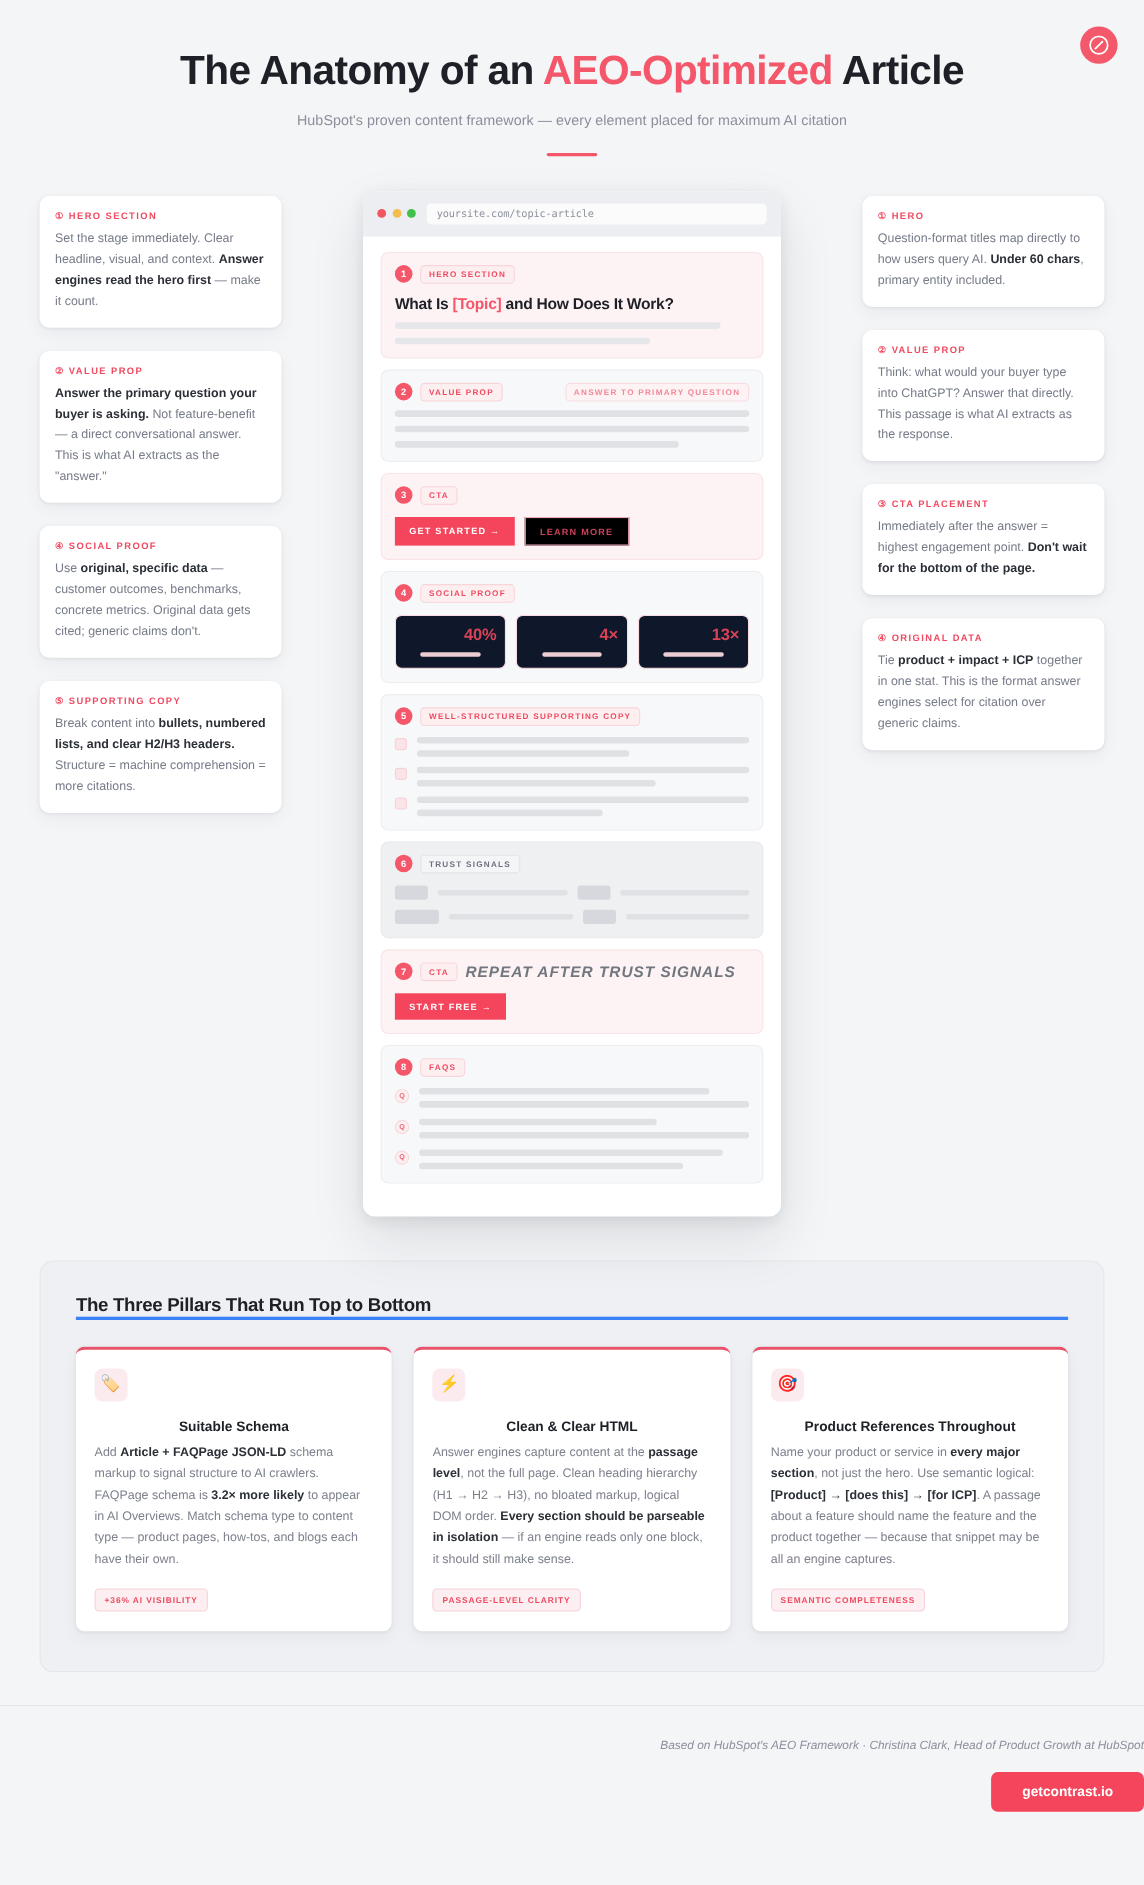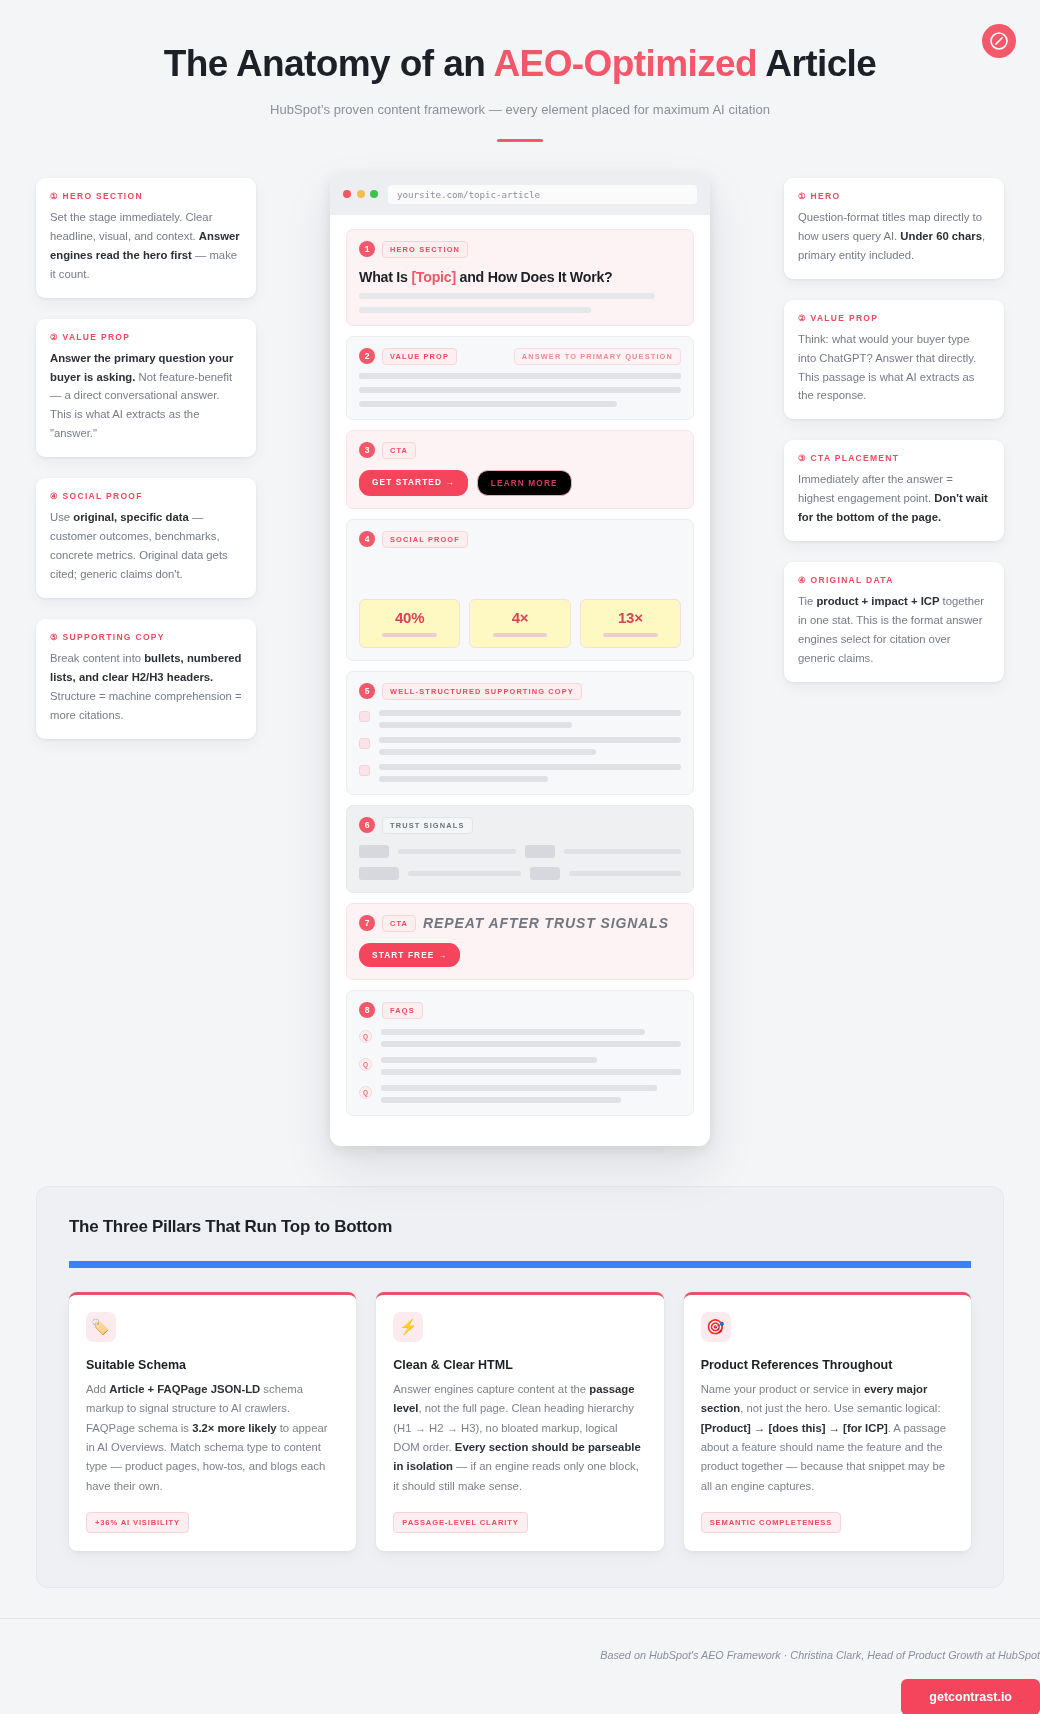--- a/index.html
+++ b/index.html
@@ -187,42 +187,41 @@
   .line.l88  { width: 88%; }
   .line.l80  { width: 80%; }
   .line.l72  { width: 72%; }
   .line.l64  { width: 64%; }
   .line.l56  { width: 56%; }
   .line.pale { background: #e5e7ea; }
 
   .stats { display: flex; gap: 9px; margin-top: 11px; }
   .stat {
     flex: 1;
-    background: #fef9c3;
+    background: #0f172a;
     border: 1px solid #f8dce1;
     border-radius: 6px;
     padding: 9px 8px 10px;
-    text-align: center;
-    margin-top: 40px;
+    text-align: right;
   }
   .stat .v {
     font-size: 15px;
     font-weight: 700;
     color: #d94357;
     letter-spacing: -0.2px;
   }
   .stat .u { height: 4px; border-radius: 2px; background: #eccdd3; margin: 7px auto 0; width: 66%; }
 
   .btn-row { display: flex; gap: 9px; margin-top: 11px; }
   .btn {
     font-size: 8.3px;
     font-weight: 700;
     letter-spacing: 1.1px;
     padding: 7px 13px;
-    border-radius: 11px;
+    border-radius: 0;
     text-transform: uppercase;
     white-space: nowrap;
   }
   .btn.primary { background: #f4455c; color: #fff; }
   .btn.ghost { background: #000000; color: #c9405a; border: 1px solid #e9a9b5; }
 
   .bullets { margin-top: 10px; }
   .bullet { display: flex; gap: 9px; align-items: flex-start; margin-top: 9px; }
   .bullet:first-child { margin-top: 4px; }
   .bullet .box {
@@ -266,22 +265,22 @@
     background: #eff0f3;
     border: 1px solid #e6e7eb;
     border-radius: 12px;
     padding: 30px 32px 36px;
   }
   .pillars h2 {
     font-size: 17px;
     font-weight: 700;
     color: #1d2026;
     letter-spacing: -0.3px;
-    padding-bottom: 24px;
-    border-bottom: 7px solid #3b82f6;
+    padding-bottom: 0;
+    border-bottom: 3px solid #3b82f6;
   }
   .pillar-grid { display: flex; gap: 20px; margin-top: 24px; }
   .pillar {
     flex: 1;
     background: #fff;
     border-radius: 8px;
     border-top: 3px solid #e8526a;
     padding: 17px 17px 18px;
     box-shadow: 0 1px 3px rgba(24,28,38,.06), 0 6px 16px rgba(24,28,38,.04);
     display: flex; flex-direction: column;
@@ -292,20 +291,21 @@
     background: #fcebee;
     display: flex; align-items: center; justify-content: center;
     font-size: 15px;
     line-height: 1;
   }
   .pillar h3 {
     margin-top: 16px;
     font-size: 12.5px;
     font-weight: 700;
     color: #1d2026;
+    text-align: center;
   }
   .pillar .body {
     margin-top: 8px;
     font-size: 11.3px;
     line-height: 1.72;
     color: #7d818c;
     flex: 1;
   }
   .pillar .body b { color: #2b2f36; font-weight: 700; }
   .pillar .pbadge {

